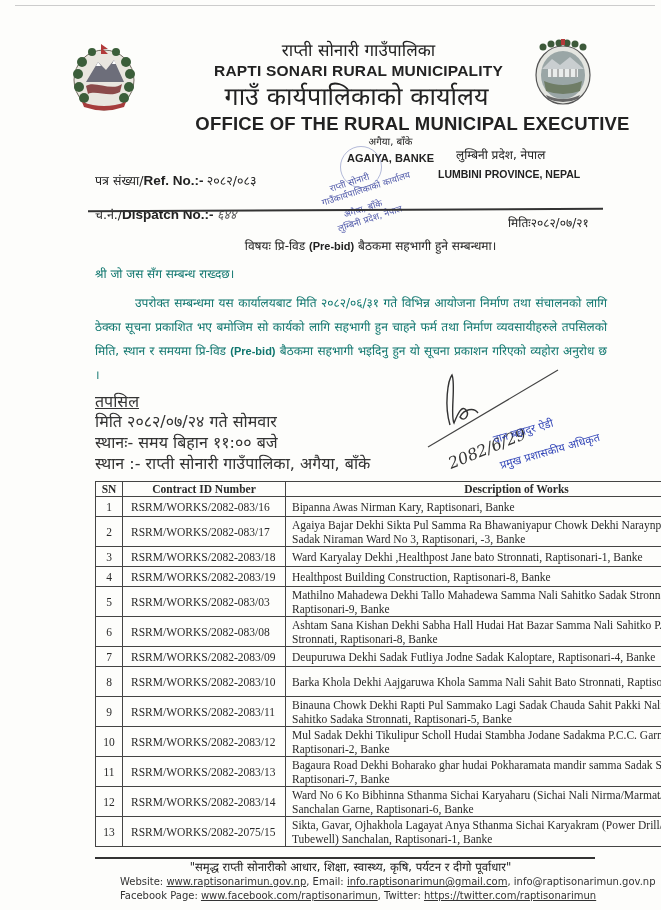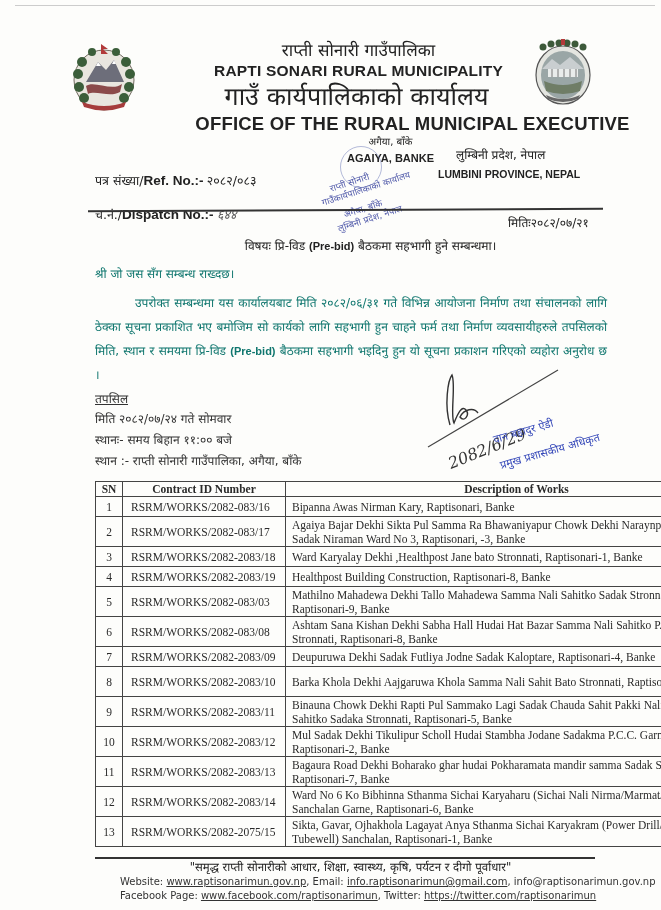--- a/index.html
+++ b/index.html
@@ -34,21 +34,21 @@
   .date { position: absolute; left: 508px; top: 214px; font-family: "DejaVu Sans", sans-serif; font-size: 12px; }
   .subject { position: absolute; left: 0; width: 661px; text-align: center; top: 237px; font-family: "DejaVu Sans", sans-serif; font-size: 12px; padding-left: 40px; }
   .subject b { font-family: "Liberation Sans", sans-serif; font-size: 11px; }
   .stamp { position: absolute; left: 320px; top: 150px; width: 110px; height: 80px; color: #2f3a9a; font-family: "DejaVu Sans", sans-serif; font-size: 9px; opacity: 0.85; }
   .stamp-circle { position: absolute; left: 20px; top: -4px; width: 40px; height: 40px; border: 1.5px solid #6a78b8; border-radius: 50%; opacity: 0.6; }
   .stamp-line { position: absolute; white-space: nowrap; transform-origin: left center; }
   .body-text { position: absolute; left: 95px; width: 512px; font-family: "DejaVu Sans", sans-serif; font-size: 12px; line-height: 24px; color: #0f766e; }
   .salutation { top: 262px; }
   .para { top: 291px; text-align: justify; text-indent: 40px; }
   .para b { font-family: "Liberation Sans", sans-serif; font-size: 11px; }
-  .tapsil { position: absolute; left: 95px; font-family: "DejaVu Sans", sans-serif; font-size: 12px; color: #333; }
+  .tapsil { position: absolute; left: 95px; font-family: "DejaVu Sans", sans-serif; font-size: 16px; color: #333; }
   .t0 { top: 390px; text-decoration: underline; }
   .t1 { top: 410px; }
   .t2 { top: 431px; }
   .t3 { top: 452px; }
   .signature { position: absolute; left: 420px; top: 365px; width: 200px; height: 110px; }
   .sig-officer { position: absolute; color: #3346b8; font-family: "DejaVu Sans", sans-serif; font-size: 11px; transform: rotate(-16deg); white-space: nowrap; }
   .sig-date { position: absolute; font-family: "DejaVu Serif", serif; font-style: italic; font-size: 16px; color: #333; transform: rotate(-22deg); white-space: nowrap; }
   table.works {
     position: absolute; left: 95px; top: 481px; width: 653px;
     border-collapse: collapse; font-family: "Liberation Serif", serif; font-size: 11.5px; color: #2a2a2a;

